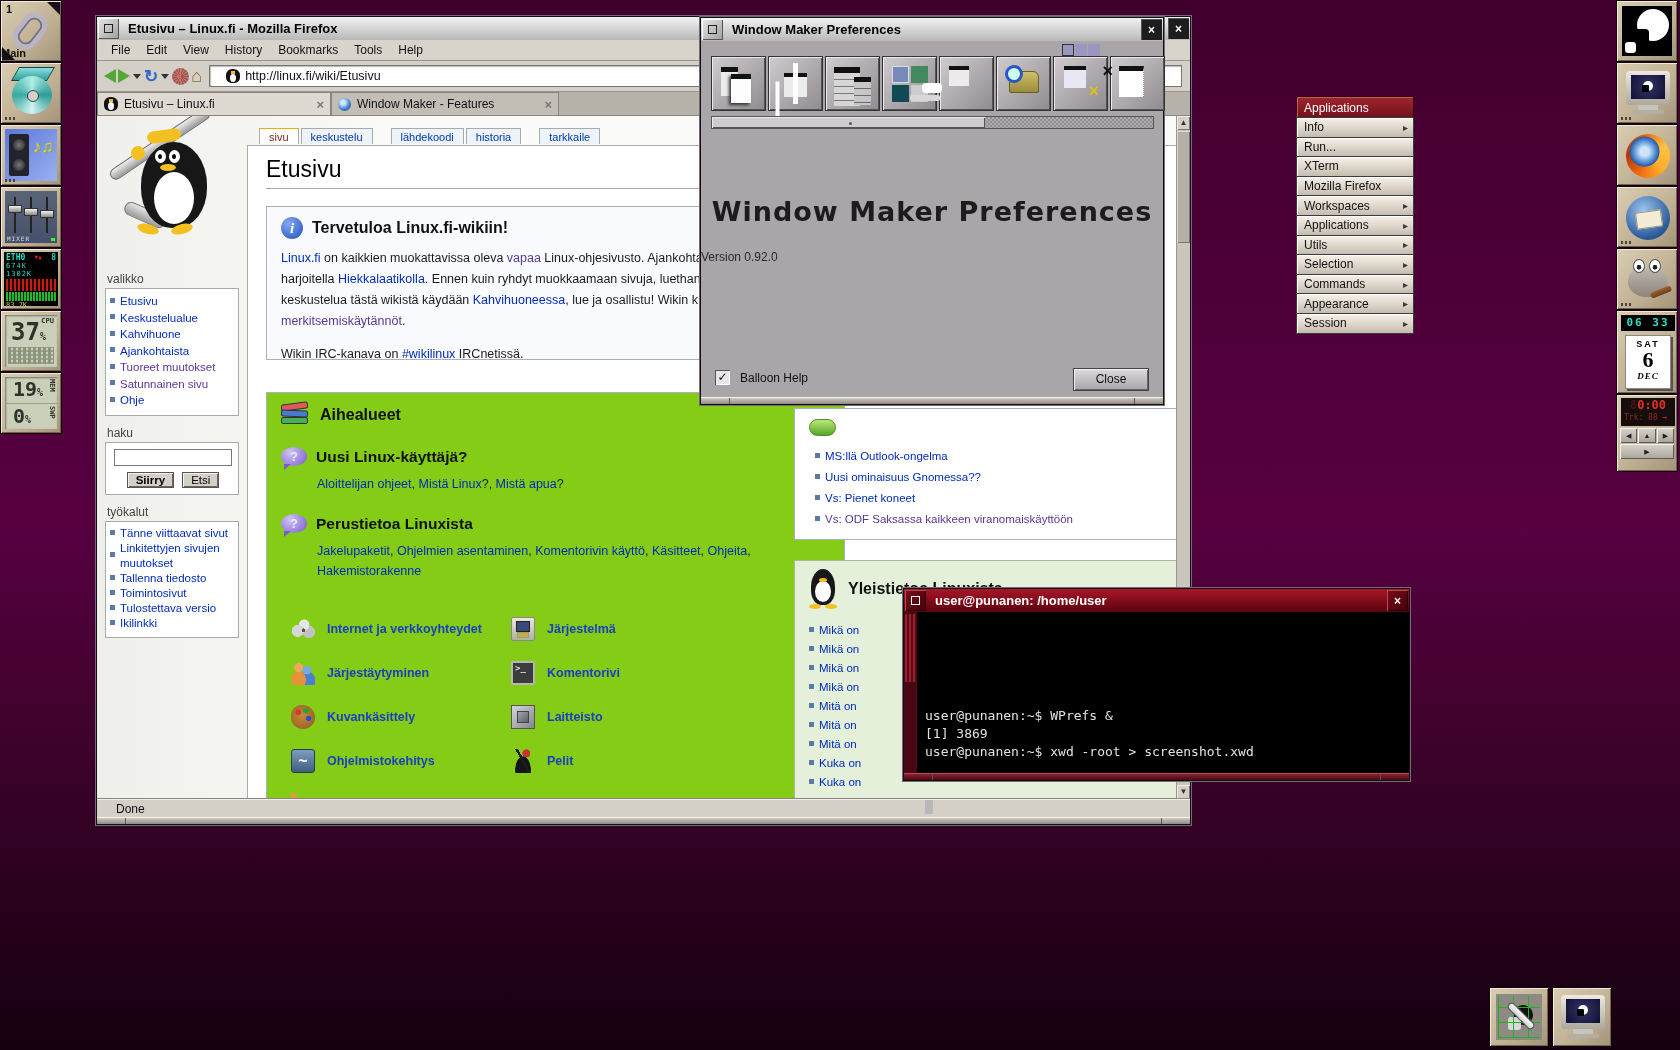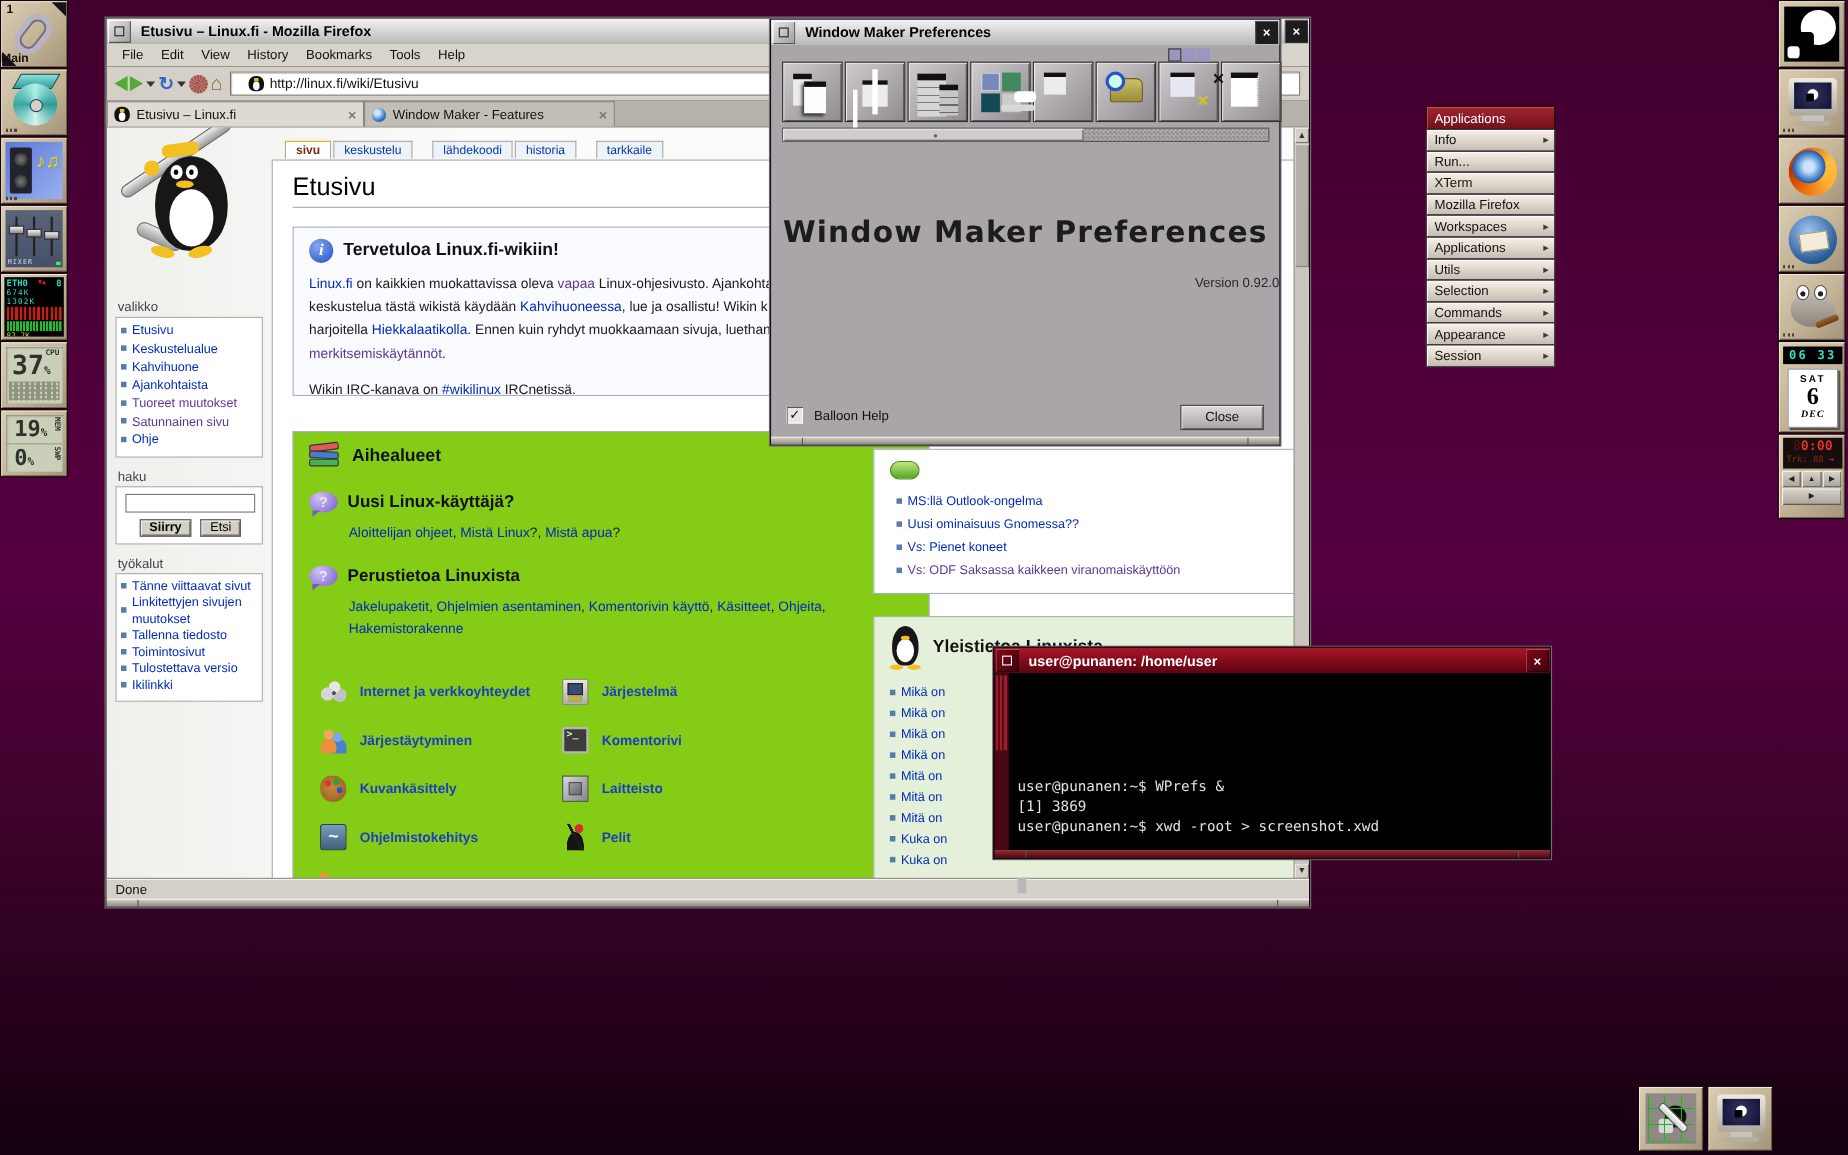--- a/index.html
+++ b/index.html
@@ -140,21 +140,21 @@
   .fav-penguin::before{content:"";position:absolute;left:4px;top:5px;width:6px;height:8px;background:#fff;border-radius:50%}
   .fav-penguin::after{content:"";position:absolute;left:5px;top:2px;width:4px;height:3px;background:#f0c020}
   .ff-tabbar{position:absolute;left:0;right:0;top:75px;height:24px;background:#b6b2aa;border-bottom:1px solid #8a867e;display:flex;align-items:flex-end}
   .ff-tab{height:23px;display:flex;align-items:center;gap:6px;padding:0 6px;border:1px solid #8a867e;border-bottom:none;font-size:12px;color:#111;max-width:235px}
   .ff-tab.active{background:#dedad2}
   .ff-tab.back{background:#c2beb6}
   .tab-close{color:#777;font-weight:bold;font-size:13px}
   .fav-globe{width:13px;height:13px;border-radius:50%;background:radial-gradient(circle at 38% 35%,#cfe8ff 0 18%,#3a78c8 60%,#123a78)}
   .ff-content{position:absolute;left:0;right:0;top:99px;bottom:25px;background:linear-gradient(90deg,#efefec,#fbfbf9 30%);overflow:hidden}
   .ff-status{position:absolute;left:0;right:0;bottom:7px;height:18px;background:#d4d0c8;border-top:1px solid #f2f0ea;
-    font-size:12px;color:#111;line-height:18px;padding-left:8px;box-shadow:0 -1px 0 #8a867e}
+    font-size:12px;color:#111;line-height:18px;padding-left:19px;box-shadow:0 -1px 0 #8a867e}
   
   .v-scroll{position:absolute;right:0;top:0;bottom:0;width:14px;background:#cac6be;border-left:1px solid #9a968e}
   .v-scroll .sb-btn{height:14px;font-size:8px;text-align:center;line-height:14px;color:#333;background:#d4d0c8;
     box-shadow:inset 1px 1px 0 #f0eee8,inset -1px -1px 0 #7a766e}
   .v-thumb{position:absolute;left:0;right:0;top:15px;height:112px;background:#b4b0a8;
     box-shadow:inset 1px 1px 0 #dcd8d0,inset -1px -1px 0 #7a766e}
   .v-scroll .dn{position:absolute;bottom:0;left:0;right:0}
 
   
   .wk-side{position:absolute;left:0;top:0;width:150px;bottom:0}
@@ -184,21 +184,21 @@
   .lg-beak{position:absolute;left:53px;top:40px;width:16px;height:7px;background:#f2c020;border-radius:50%}
   .lg-band{position:absolute;left:40px;top:6px;width:34px;height:12px;background:#f2c020;border-radius:6px;transform:rotate(-8deg)}
   .lg-hand{position:absolute;left:24px;top:22px;width:14px;height:14px;background:#f2c020;border-radius:50%}
   .lg-foot{position:absolute;top:100px;width:22px;height:10px;background:#f2c020;border-radius:50%}
   .lg-f1{left:30px;transform:rotate(14deg)}.lg-f2{left:64px;transform:rotate(-14deg)}
   .lg-tail{position:absolute;left:16px;top:84px;width:44px;height:14px;border-radius:8px;background:linear-gradient(#e8e8e8,#9a9a9a);transform:rotate(24deg);border:1px solid #777}
   
   .wk-main{position:absolute;left:150px;right:14px;top:0;bottom:0}
   .ptabs{position:absolute;left:12px;top:12px;display:flex;align-items:flex-end}
   .ptab{font-size:11px;padding:2px 9px 1px;border:1px solid #aaa;border-bottom:none;background:#eef3fa;color:#0038a8;margin-right:2px}
-  .ptab.active{background:#fff;color:#7a2810;font-weight:bold;border-top:1px solid #f5a800}
+  .ptab.active{background:#fff;color:#7a2810;font-weight:normal;border-top:1px solid #f5a800}
   .ptab.gapl{margin-left:16px}
   .wk-white{position:absolute;left:0;right:0;top:29px;bottom:0;background:#fff;border-left:1px solid #aaa;border-top:1px solid #aaa;overflow:hidden}
   .wk-h1{font-size:23px;color:#000;margin:10px 0 0 18px;padding-bottom:5px;border-bottom:1px solid #aaa;width:92%;font-weight:normal}
   .box{position:absolute;border:1px solid #a8aec6;background:#fafbff;padding:10px 14px}
   .box-head{display:flex;align-items:center;gap:9px;font-size:16px;font-weight:bold;color:#111}
   .info-icon{width:22px;height:22px;border-radius:50%;background:radial-gradient(circle at 35% 30%,#86a8f0,#1e4ec2);position:relative}
   .info-icon::after{content:"i";position:absolute;left:0;right:0;top:0;bottom:0;color:#fff;
     font:italic bold 15px/22px "Liberation Serif",serif;text-align:center}
   .wl{font-size:12.5px;line-height:21px;white-space:nowrap;overflow:hidden}
   .wl.first{margin-top:9px}
@@ -295,21 +295,21 @@
   .expert-icon::before{content:"";position:absolute;left:4px;top:5px;width:24px;height:26px;background:#fff;border-top:5px solid #111;border-right:1px dotted #888}
   .expert-icon::after{content:"×";position:absolute;right:2px;top:0px;font:bold 18px "Liberation Sans",sans-serif;color:#111;
     text-shadow:-14px 20px 0 #d8c020}
   .wp-scroll{position:absolute;left:10px;top:98px;width:443px;height:13px;border:1px solid #555;
     background:repeating-conic-gradient(#8f8b8f 0 25%,#b0acb0 0 50%) 0 0/4px 4px}
   .wp-knob{position:absolute;left:0;top:0;bottom:0;width:62%;background:#cfcbcf;
     box-shadow:inset 1px 1px 0 #ececec,inset -1px -1px 0 #555}
   .wp-knob::after{content:"";position:absolute;left:50%;top:5px;width:3px;height:3px;background:#555;border-radius:50%}
   .wp-bigtitle{position:absolute;left:0;right:0;top:178px;text-align:center;
     font:600 27px "DejaVu Sans",sans-serif;color:#1c1c1c;letter-spacing:1px}
-  .wp-version{position:absolute;left:0;right:0;top:232px;text-align:right;font-size:12px;color:#2a2a2a}
+  .wp-version{position:absolute;left:0;right:0;top:232px;text-align:left;font-size:12px;color:#2a2a2a}
   .wp-check{position:absolute;left:14px;top:352px;display:flex;align-items:center;gap:10px;font-size:12px;color:#111}
   .checkbox{width:15px;height:15px;background:#e8e4e8;box-shadow:inset 1px 1px 0 #555,inset -1px -1px 0 #fff;
     text-align:center;font:bold 12px/15px "DejaVu Sans",sans-serif;color:#111}
   .wp-close{position:absolute;right:14px;top:350px;width:76px;height:23px;background:linear-gradient(#dedade,#a8a4a8);
     border:1px solid #444;box-shadow:inset 1px 1px 0 #f0eef0,inset -1px -1px 0 #666;
     font-size:12px;color:#111;text-align:center;line-height:21px}
 
   
   #term-win{left:903px;top:588px;width:507px;height:193px;background:#000;z-index:30}
   #term-body{position:absolute;left:0;right:0;top:23px;bottom:7px;background:#000}
@@ -505,22 +505,22 @@
           </div>
         <div class="wk-white">
           <h1 class="wk-h1">Etusivu</h1>
 
           <div class="box" style="left:18px;top:60px;width:840px;height:154px">
             <div class="box-head">
               <span class="info-icon"></span>
               <span>Tervetuloa Linux.fi-wikiin!</span>
             </div>
             <div class="wl first"><span class="seg link">Linux.fi</span><span class="seg plain"> on kaikkien muokattavissa oleva </span><span class="seg visited">vapaa</span><span class="seg plain"> Linux-ohjesivusto. Ajankohtai</span></div>
+            <div class="wl"><span class="seg plain">harjoitella </span><span class="seg link">Hiekkalaatikolla</span><span class="seg plain">. Ennen kuin ryhdyt muokkaamaan sivuja, luethan</span></div>
             <div class="wl"><span class="seg plain">keskustelua tästä wikistä käydään </span><span class="seg link">Kahvihuoneessa</span><span class="seg plain">, lue ja osallistu! Wikin k</span></div>
-            <div class="wl"><span class="seg plain">harjoitella </span><span class="seg link">Hiekkalaatikolla</span><span class="seg plain">. Ennen kuin ryhdyt muokkaamaan sivuja, luethan</span></div>
             <div class="wl"><span class="seg visited">merkitsemiskäytännöt</span><span class="seg plain">.</span></div>
             <div class="wl gap"><span class="seg plain">Wikin IRC-kanava on </span><span class="seg link">#wikilinux</span><span class="seg plain"> IRCnetissä.</span></div>
           </div>
 
           <div class="box" style="left:18px;top:246px;width:579px;height:420px;background:#84cc16">
             <div class="box-head">
               <span class="books">
                   <i class="b1"></i>
                   <i class="b2"></i>
                   <i class="b3"></i>

